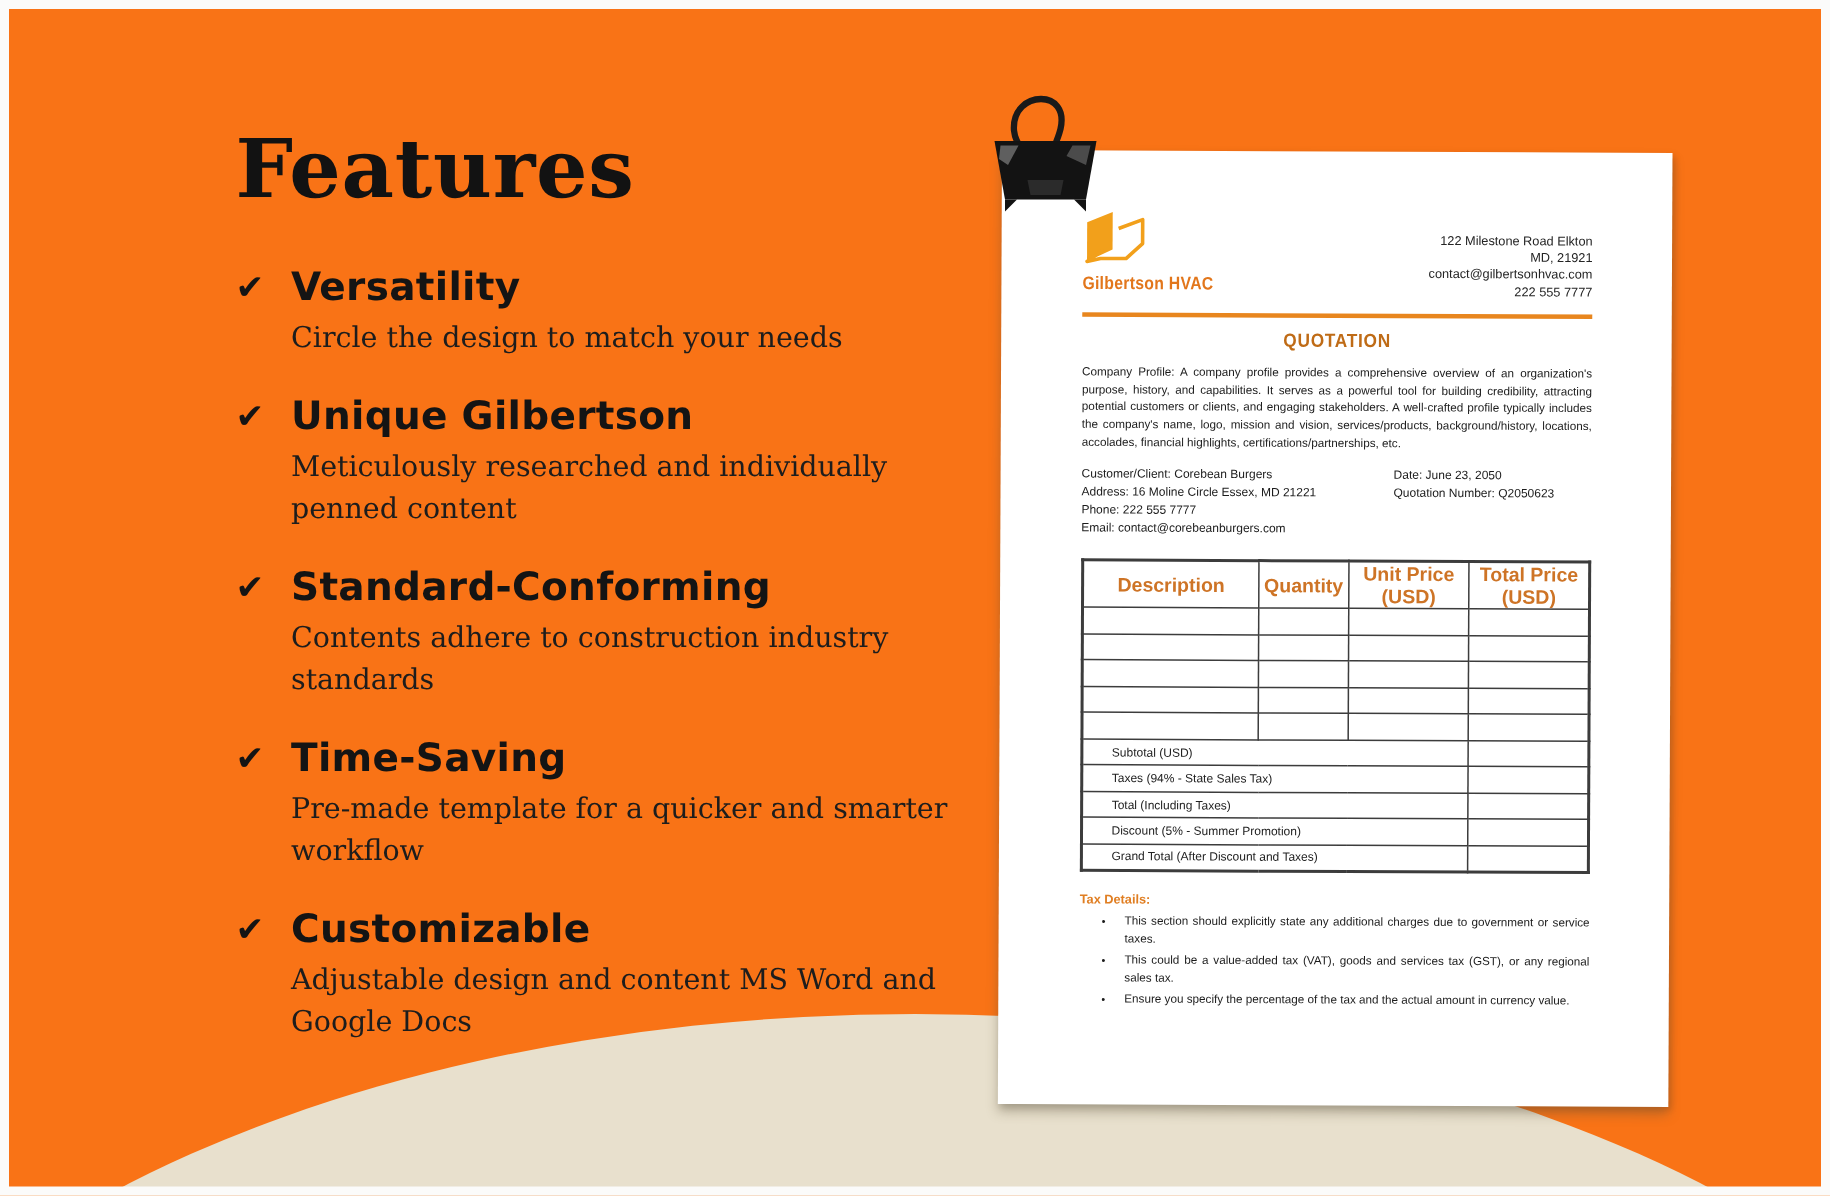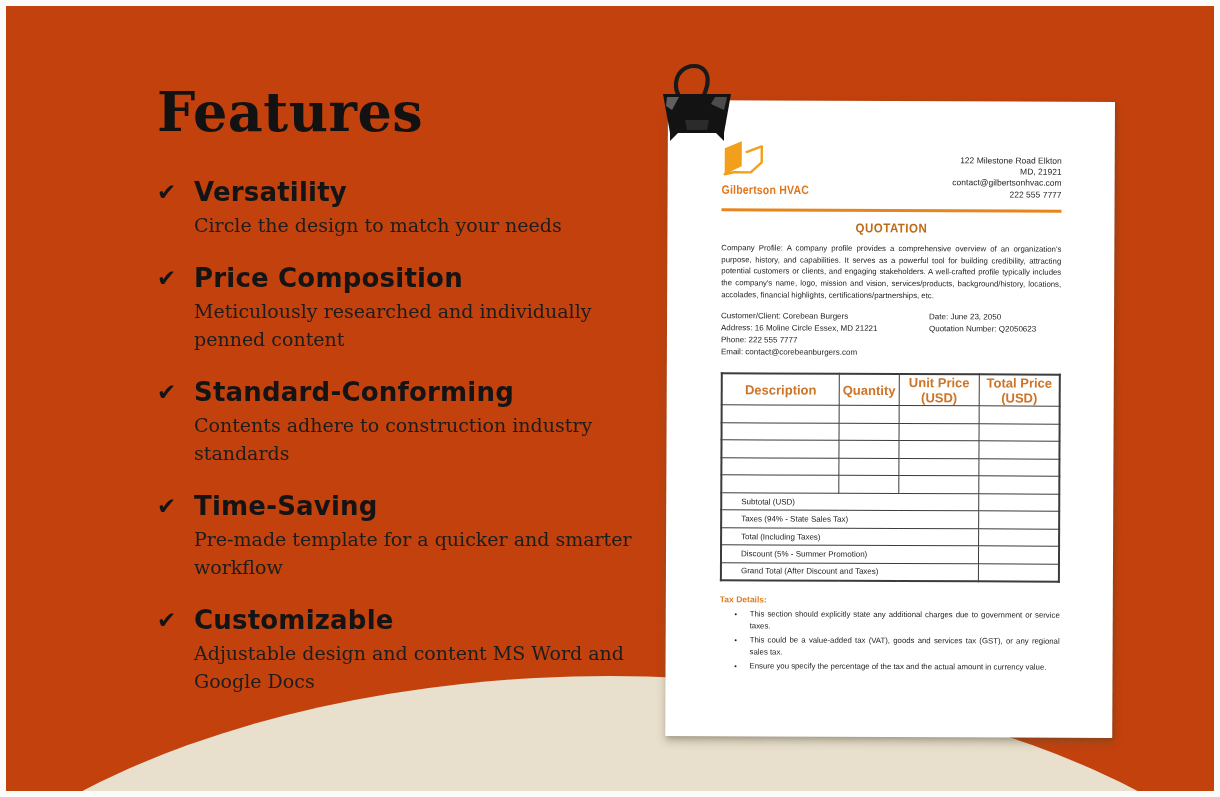--- a/index.html
+++ b/index.html
@@ -1,19 +1,19 @@
 <!DOCTYPE html>
 <html><head>
 <meta charset="utf-8">
 <style>
   * { margin:0; padding:0; box-sizing:border-box; }
   html,body { background:#ffffff; }
   .stage {
     position:relative; width:1220px; height:797px;
-    background:#c2410c; overflow:hidden;
+    background:#f97316; overflow:hidden;
     font-family:"Liberation Sans", sans-serif;
   }
   .frame {
     position:absolute; inset:0; border:6px solid #fbfbfa;
     pointer-events:none; z-index:40;
   }
   .bg-ellipse {
     position:absolute; left:-150px; top:676px; width:1520px; height:820px;
     background:#E8E0CD; border-radius:50%; z-index:0;
   }
@@ -104,21 +104,21 @@
         <span class="check">✔</span>
         <div>
           <div class="feature-heading">Versatility</div>
           <div class="feature-desc">Circle the design to match your needs</div>
         </div>
       </div>
 
       <div class="feature">
         <span class="check">✔</span>
         <div>
-          <div class="feature-heading">Price Composition</div>
+          <div class="feature-heading">Unique Gilbertson</div>
           <div class="feature-desc">Meticulously researched and individually penned content</div>
         </div>
       </div>
 
       <div class="feature">
         <span class="check">✔</span>
         <div>
           <div class="feature-heading">Standard-Conforming</div>
           <div class="feature-desc">Contents adhere to construction industry standards</div>
         </div>

